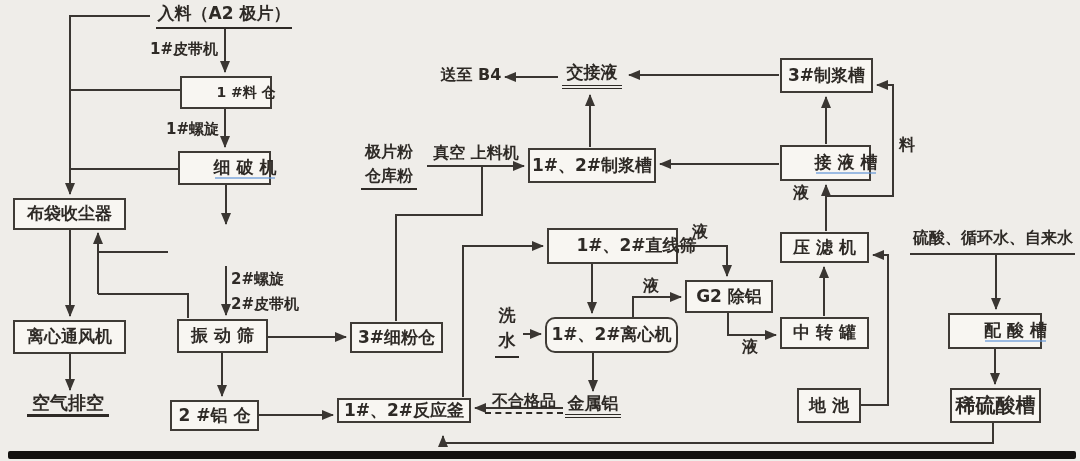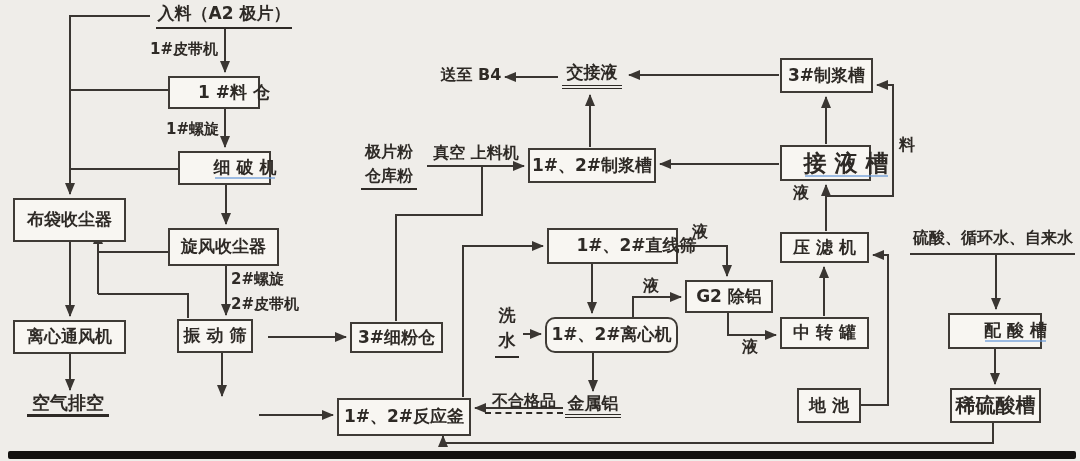--- a/index.html
+++ b/index.html
@@ -83,45 +83,45 @@
     <path marker-end="url(#arw)" d="M860 405 L888 405 L888 255 L873 255"></path>
     <path marker-end="url(#arw)" d="M996 254 L996 309"></path>
     <path marker-end="url(#arw)" d="M995 349 L995 384"></path>
     <path marker-end="url(#arw)" d="M993 423 L993 443 L443 443 L443 436"></path>
   </svg>
 
   <div class="bottom-bar"></div>
 <div class="node-text u-single" style="left: 156px; top: 4px; width: 136px; height: 25px; font-size: 17px;">
       <span>入料（A2 极片）</span>
     </div>
-    <div class="node-box" style="left: 168px; top: 76px; width: 92px; height: 33px; font-size: 17px; padding-left: 40px;">
+    <div class="node-box" style="left: 180px; top: 76px; width: 92px; height: 33px; font-size: 14px; padding-left: 40px;">
       <span>1 #料 仓</span>
     </div>
     <div class="node-box" style="left: 178px; top: 151px; width: 93px; height: 34px; font-size: 17px;">
       <span class="mark-blue">细 破 机</span>
     </div>
-    <div class="node-box" style="left: 13px; top: 198px; width: 113px; height: 44px; font-size: 17px;">
+    <div class="node-box" style="left: 13px; top: 198px; width: 113px; height: 32px; font-size: 17px;">
       <span>布袋收尘器</span>
     </div>
-    <div class="node-box" style="left: 168px; top: 228px; width: 111px; height: 38px; font-size: 17px;">
-      <span>旋风收尘器</span>
-    </div>
-    <div class="node-box" style="left: 177px; top: 319px; width: 76px; height: 34px; font-size: 17px;">
+    <div class="node-box" style="left: 177px; top: 319px; width: 91px; height: 34px; font-size: 17px;">
       <span>振 动 筛</span>
     </div>
     <div class="node-box" style="left: 13px; top: 320px; width: 113px; height: 34px; font-size: 17px;">
       <span>离心通风机</span>
     </div>
     <div class="node-text u-thick" style="left: 27px; top: 393px; width: 82px; height: 24px; font-size: 18px;">
       <span>空气排空</span>
     </div>
+    <div class="node-box" style="left: 170px; top: 400px; width: 89px; height: 31px; font-size: 17px;">
+      <span>2 #铝 仓</span>
+    </div>
     <div class="node-box" style="left: 350px; top: 322px; width: 93px; height: 31px; font-size: 17px;">
       <span>3#细粉仓</span>
     </div>
-    <div class="node-box" style="left: 337px; top: 398px; width: 134px; height: 38px; font-size: 17px;">
+    <div class="node-box" style="left: 337px; top: 398px; width: 134px; height: 25px; font-size: 17px;">
       <span>1#、2#反应釜</span>
     </div>
     <div class="node-text" style="left: 361px; top: 143px; width: 56px; height: 21px; font-size: 16px;">
       <span>极片粉</span>
     </div>
     <div class="node-text u-single" style="left: 361px; top: 167px; width: 56px; height: 23px; font-size: 16px;">
       <span>仓库粉</span>
     </div>
     <div class="node-text" style="left: 426px; top: 144px; width: 100px; height: 20px; font-size: 16px;">
       <span>真空 上料机</span>
@@ -131,21 +131,21 @@
     </div>
     <div class="node-text u-double" style="left: 562px; top: 63px; width: 60px; height: 26px; font-size: 17px;">
       <span>交接液</span>
     </div>
     <div class="node-text" style="left: 441px; top: 66px; width: 60px; height: 22px; font-size: 16px;">
       <span>送至 B4</span>
     </div>
     <div class="node-box" style="left: 780px; top: 58px; width: 93px; height: 35px; font-size: 17px;">
       <span>3#制浆槽</span>
     </div>
-    <div class="node-box" style="left: 780px; top: 145px; width: 91px; height: 36px; font-size: 23px;">
+    <div class="node-box" style="left: 780px; top: 145px; width: 91px; height: 36px; font-size: 17px;">
       <span class="mark-blue">接 液 槽</span>
     </div>
     <div class="node-box" style="left: 780px; top: 232px; width: 89px; height: 31px; font-size: 17px;">
       <span>压 滤 机</span>
     </div>
     <div class="node-box" style="left: 547px; top: 228px; width: 131px; height: 36px; font-size: 17px; padding-left: 48px;">
       <span>1#、2#直线筛</span>
     </div>
     <div class="node-box" style="left: 685px; top: 280px; width: 88px; height: 33px; font-size: 17px;">
       <span>G2 除铝</span>

